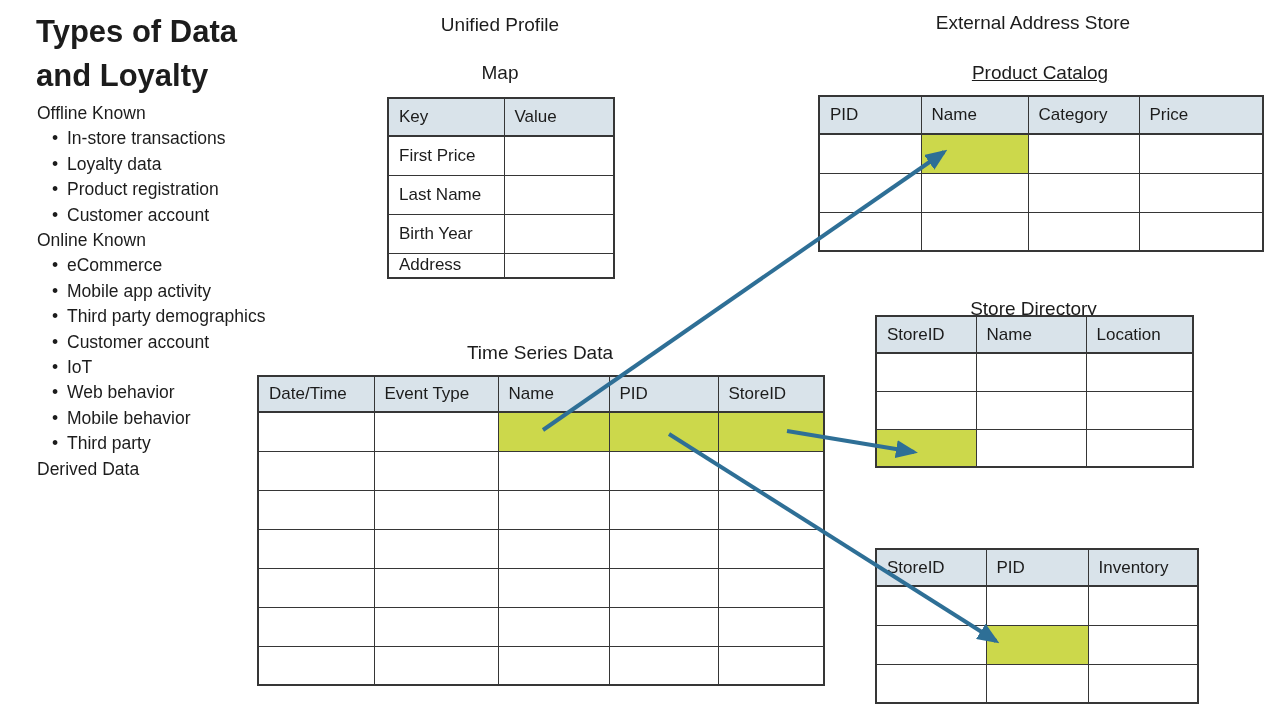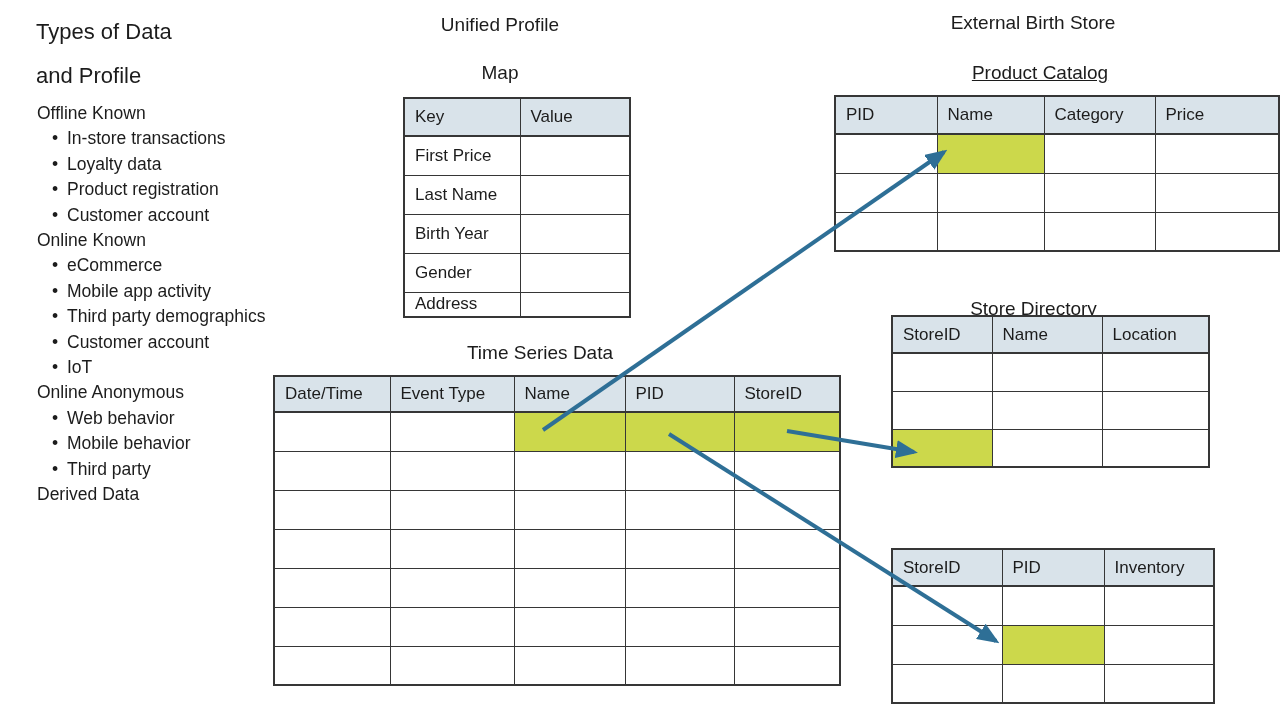--- a/index.html
+++ b/index.html
@@ -5,21 +5,21 @@
   html,body { margin:0; padding:0; background:#ffffff; }
   body {
     width:1280px; height:720px;
     font-family:"Liberation Sans", sans-serif;
     color:#1c1c1c;
     -webkit-font-smoothing:antialiased;
   }
   .slide { position:relative; width:1280px; height:720px; background:#ffffff; overflow:hidden; }
 
   
-  .left-title { position:absolute; left:36px; top:10px; font-size:22px; line-height:44px; font-weight:400; }
+  .left-title { position:absolute; left:36px; top:10px; font-size:31px; line-height:44px; font-weight:700; }
   .left-list  { position:absolute; left:37px; top:101px; font-size:17.5px; line-height:25.4px; white-space:nowrap; }
   .section-label { }
   .bullet-item { padding-left:15px; }
   .bullet-item .bullet { display:inline-block; width:15px; }
 
   
   .col-title { position:absolute; font-size:19px; font-weight:400; text-align:center; white-space:nowrap; }
   .title-unified  { left:350px; top:14px;  width:300px; }
   .title-external { left:833px; top:12px;  width:400px; }
   .caption { position:absolute; font-size:19px; text-align:center; white-space:nowrap; }
@@ -29,57 +29,56 @@
   .cap-sd  { left:875px; top:298px; width:317px; }
   .cap-si  { left:875px; top:517px; width:322px; }
 
   
   .tbl { position:absolute; }
   .tbl-map { left:387px; top:97px; }
   .tbl-ts  { left:257px; top:375px; }
   .tbl-pc  { left:818px; top:95px; }
   .tbl-sd  { left:875px; top:315px; }
   .tbl-si  { left:875px; top:548px; }
-  table { border-collapse:collapse; table-layout:fixed; border:2px solid #363636;margin-left:16px; }
+  table { border-collapse:collapse; table-layout:fixed; border:2px solid #363636; }
   th, td {
     border:1.5px solid #363636;
     padding:0 4px 0 10px;
     font-size:17px; font-weight:400; text-align:left; vertical-align:middle;
     overflow:hidden; white-space:nowrap;
   }
   th { background:var(--header-fill); border-bottom-width:2px; }
   td { background:#ffffff; }
   td.hl { background:var(--highlight-fill); }
 
   
   .arrows { position:absolute; left:0; top:0; width:1280px; height:720px; pointer-events:none; }
 </style>
 </head>
 <body>
 
 <div class="slide">
 
   <div class="left-title">
     <div>Types of Data</div>
-    <div>and Profile</div>
+    <div>and Loyalty</div>
   </div>
 
   <div class="left-list">
       <div class="section-label">Offline Known</div>
       <div class="bullet-item"><span class="bullet">•</span><span>In-store transactions</span></div>
       <div class="bullet-item"><span class="bullet">•</span><span>Loyalty data</span></div>
       <div class="bullet-item"><span class="bullet">•</span><span>Product registration</span></div>
       <div class="bullet-item"><span class="bullet">•</span><span>Customer account</span></div>
       <div class="section-label">Online Known</div>
       <div class="bullet-item"><span class="bullet">•</span><span>eCommerce</span></div>
       <div class="bullet-item"><span class="bullet">•</span><span>Mobile app activity</span></div>
       <div class="bullet-item"><span class="bullet">•</span><span>Third party demographics</span></div>
       <div class="bullet-item"><span class="bullet">•</span><span>Customer account</span></div>
       <div class="bullet-item"><span class="bullet">•</span><span>IoT</span></div>
-      <div class="section-label">Online Anonymous</div>
       <div class="bullet-item"><span class="bullet">•</span><span>Web behavior</span></div>
       <div class="bullet-item"><span class="bullet">•</span><span>Mobile behavior</span></div>
       <div class="bullet-item"><span class="bullet">•</span><span>Third party</span></div>
       <div class="section-label">Derived Data</div>
     </div>
 
   <div class="col-title title-unified">Unified Profile</div>
   <div class="caption cap-map">Map</div>
   <div class="tbl tbl-map">
       <table>
@@ -97,24 +96,20 @@
           <tr style="height: 39px;">
             <td>First Price</td>
             <td>&nbsp;</td>
           </tr>
           <tr style="height: 39px;">
             <td>Last Name</td>
             <td>&nbsp;</td>
           </tr>
           <tr style="height: 39px;">
             <td>Birth Year</td>
-            <td>&nbsp;</td>
-          </tr>
-          <tr style="height: 39px;">
-            <td>Gender</td>
             <td>&nbsp;</td>
           </tr>
           <tr style="height: 25px;">
             <td>Address</td>
             <td>&nbsp;</td>
           </tr>
         </tbody>
       </table>
     </div>
 
@@ -184,21 +179,21 @@
             <td>&nbsp;</td>
             <td>&nbsp;</td>
             <td>&nbsp;</td>
             <td>&nbsp;</td>
             <td>&nbsp;</td>
           </tr>
         </tbody>
       </table>
     </div>
 
-  <div class="col-title title-external">External Birth Store</div>
+  <div class="col-title title-external">External Address Store</div>
   <div class="caption cap-pc">Product Catalog</div>
   <div class="tbl tbl-pc">
       <table>
         <colgroup>
           <col style="width: 102px;">
           <col style="width: 107px;">
           <col style="width: 111px;">
           <col style="width: 124px;">
         </colgroup>
         <thead>

